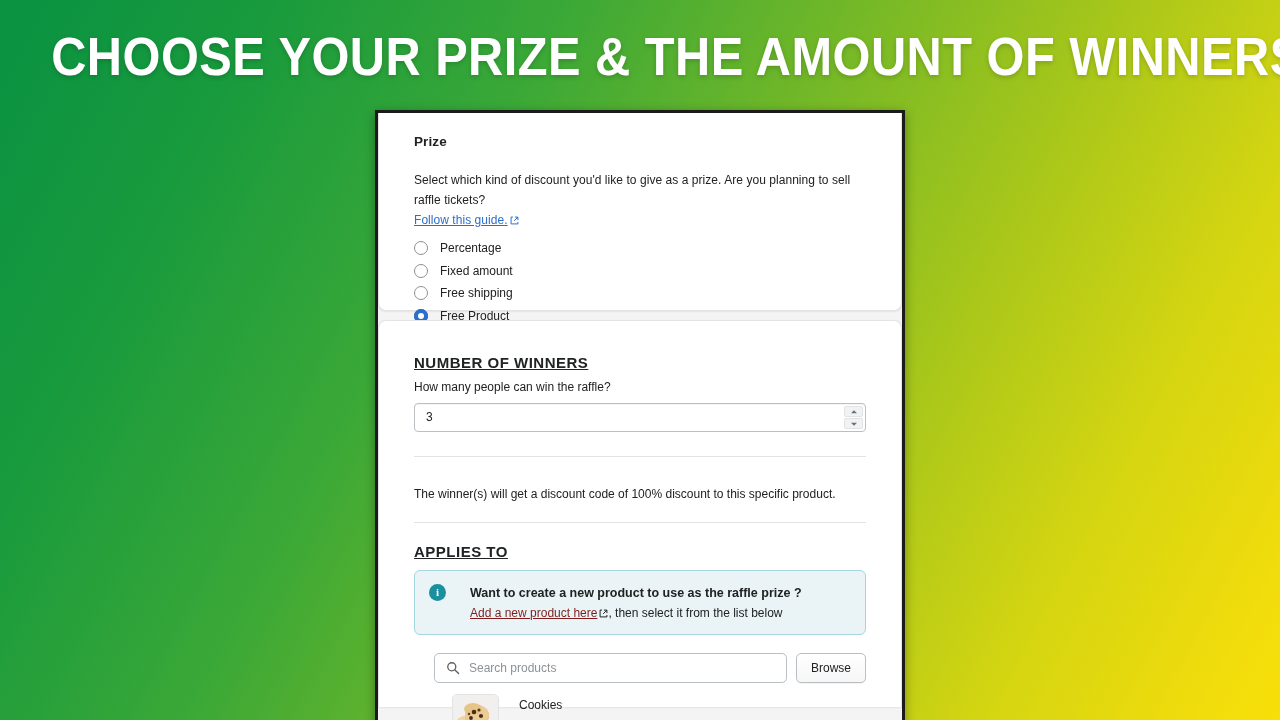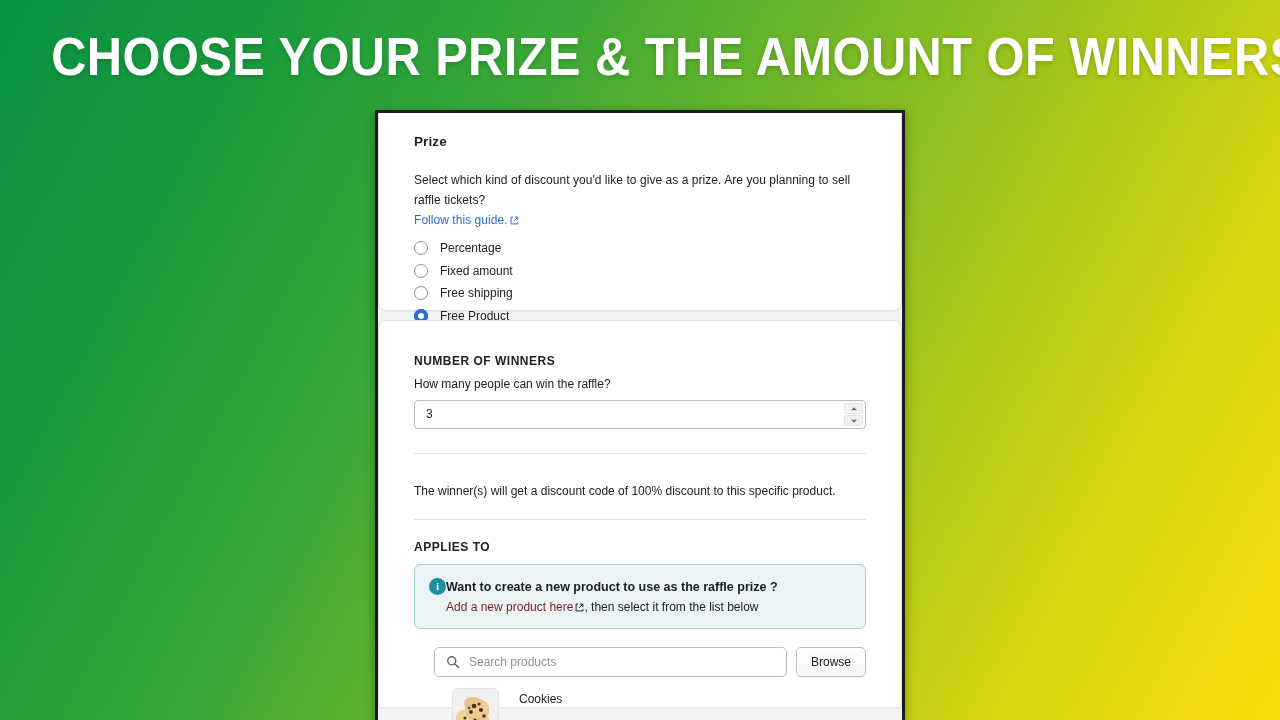--- a/index.html
+++ b/index.html
@@ -110,20 +110,21 @@
   }
   #prize-desc {
     font-size: 12px;
     color: #202223;
     line-height: 20px;
     margin-top: 21px;
     letter-spacing: 0.05px;
   }
   .ext-link {
     color: #2c6ecb;
+    text-decoration: underline;
     font-size: 12px;
     cursor: pointer;
     white-space: nowrap;
   }
   .ext-icon {
     display: inline-block;
     margin-left: 2px;
     vertical-align: -1px;
   }
 
@@ -159,25 +160,26 @@
     border: 1.5px solid #2c6ecb;
   }
   .radio-label {
     font-size: 12px;
     color: #202223;
     margin-left: 12px;
   }
 
   
   .section-head {
-    font-size: 12px;
+    font-size: 15px;
     font-weight: bold;
     letter-spacing: 0.5px;
     color: #202223;
     text-transform: uppercase;
+    text-decoration: underline;
   }
   .section-sub {
     font-size: 12px;
     color: #202223;
     margin-top: 9px;
   }
   .divider {
     height: 1px;
     background: #e1e3e5;
     margin: 0 35px;
@@ -241,21 +243,21 @@
   }
 
   
   #info-banner {
     margin-top: 10px;
     background: #eaf4f6;
     border: 1px solid #a6d6de;
     border-radius: 6px;
     padding: 12px 14px 13px 14px;
     display: flex;
-    gap: 0;
+    gap: 24px;
     box-sizing: border-box;
   }
   #info-icon {
     width: 17px; height: 17px;
     border-radius: 50%;
     background: #1a8f9e;
     flex: 0 0 auto;
     margin-top: 1px;
     position: relative;
   }

